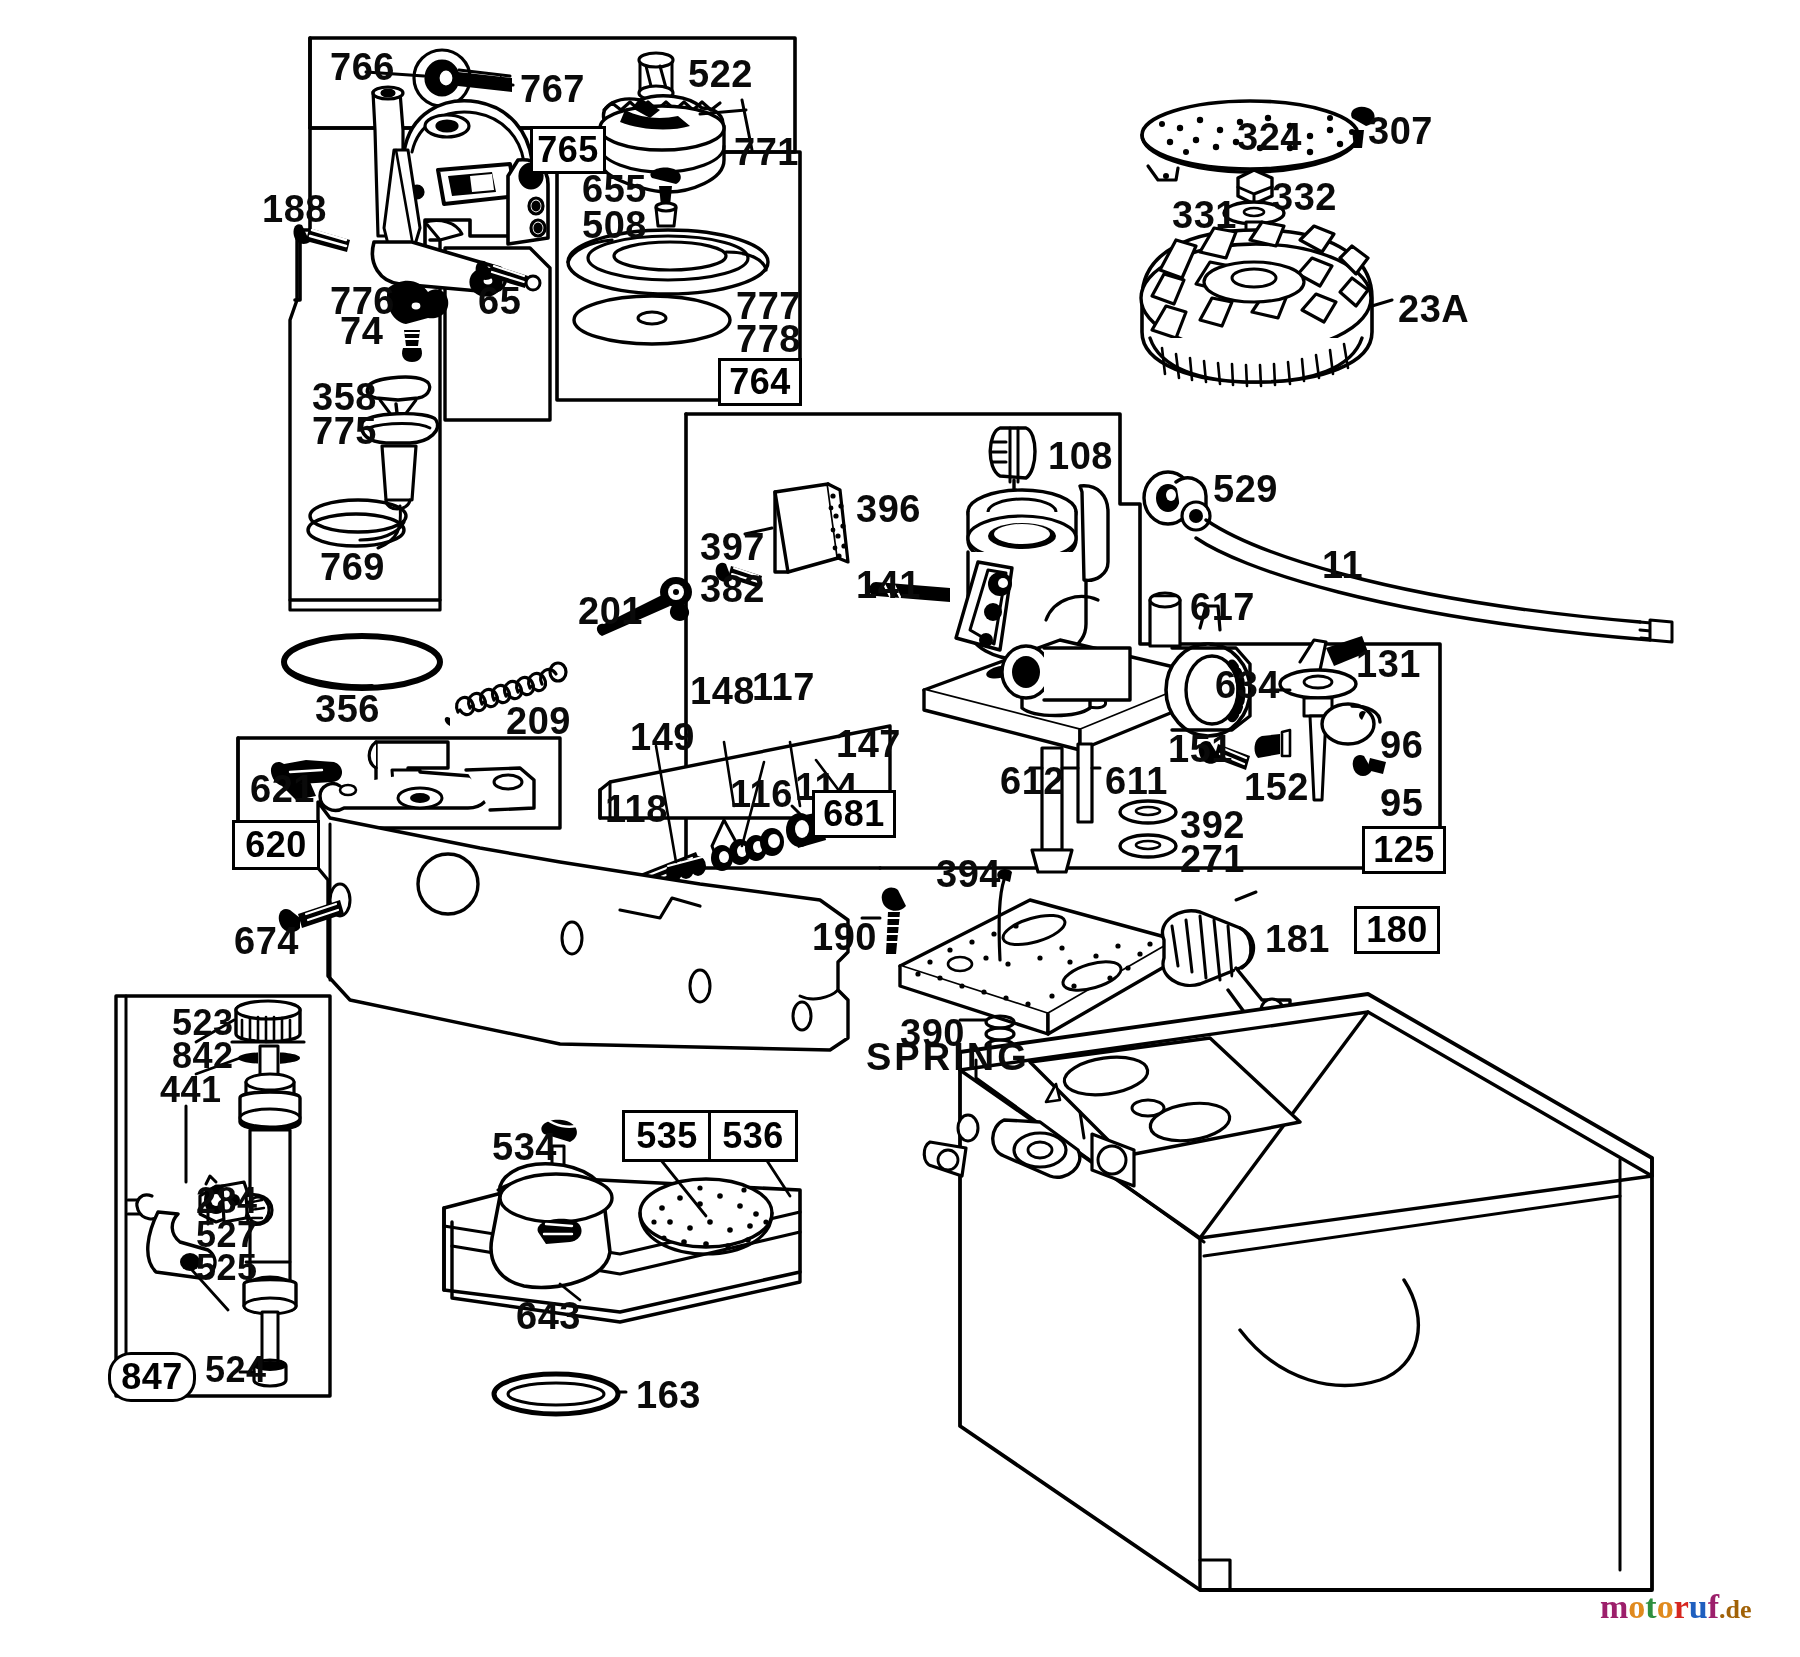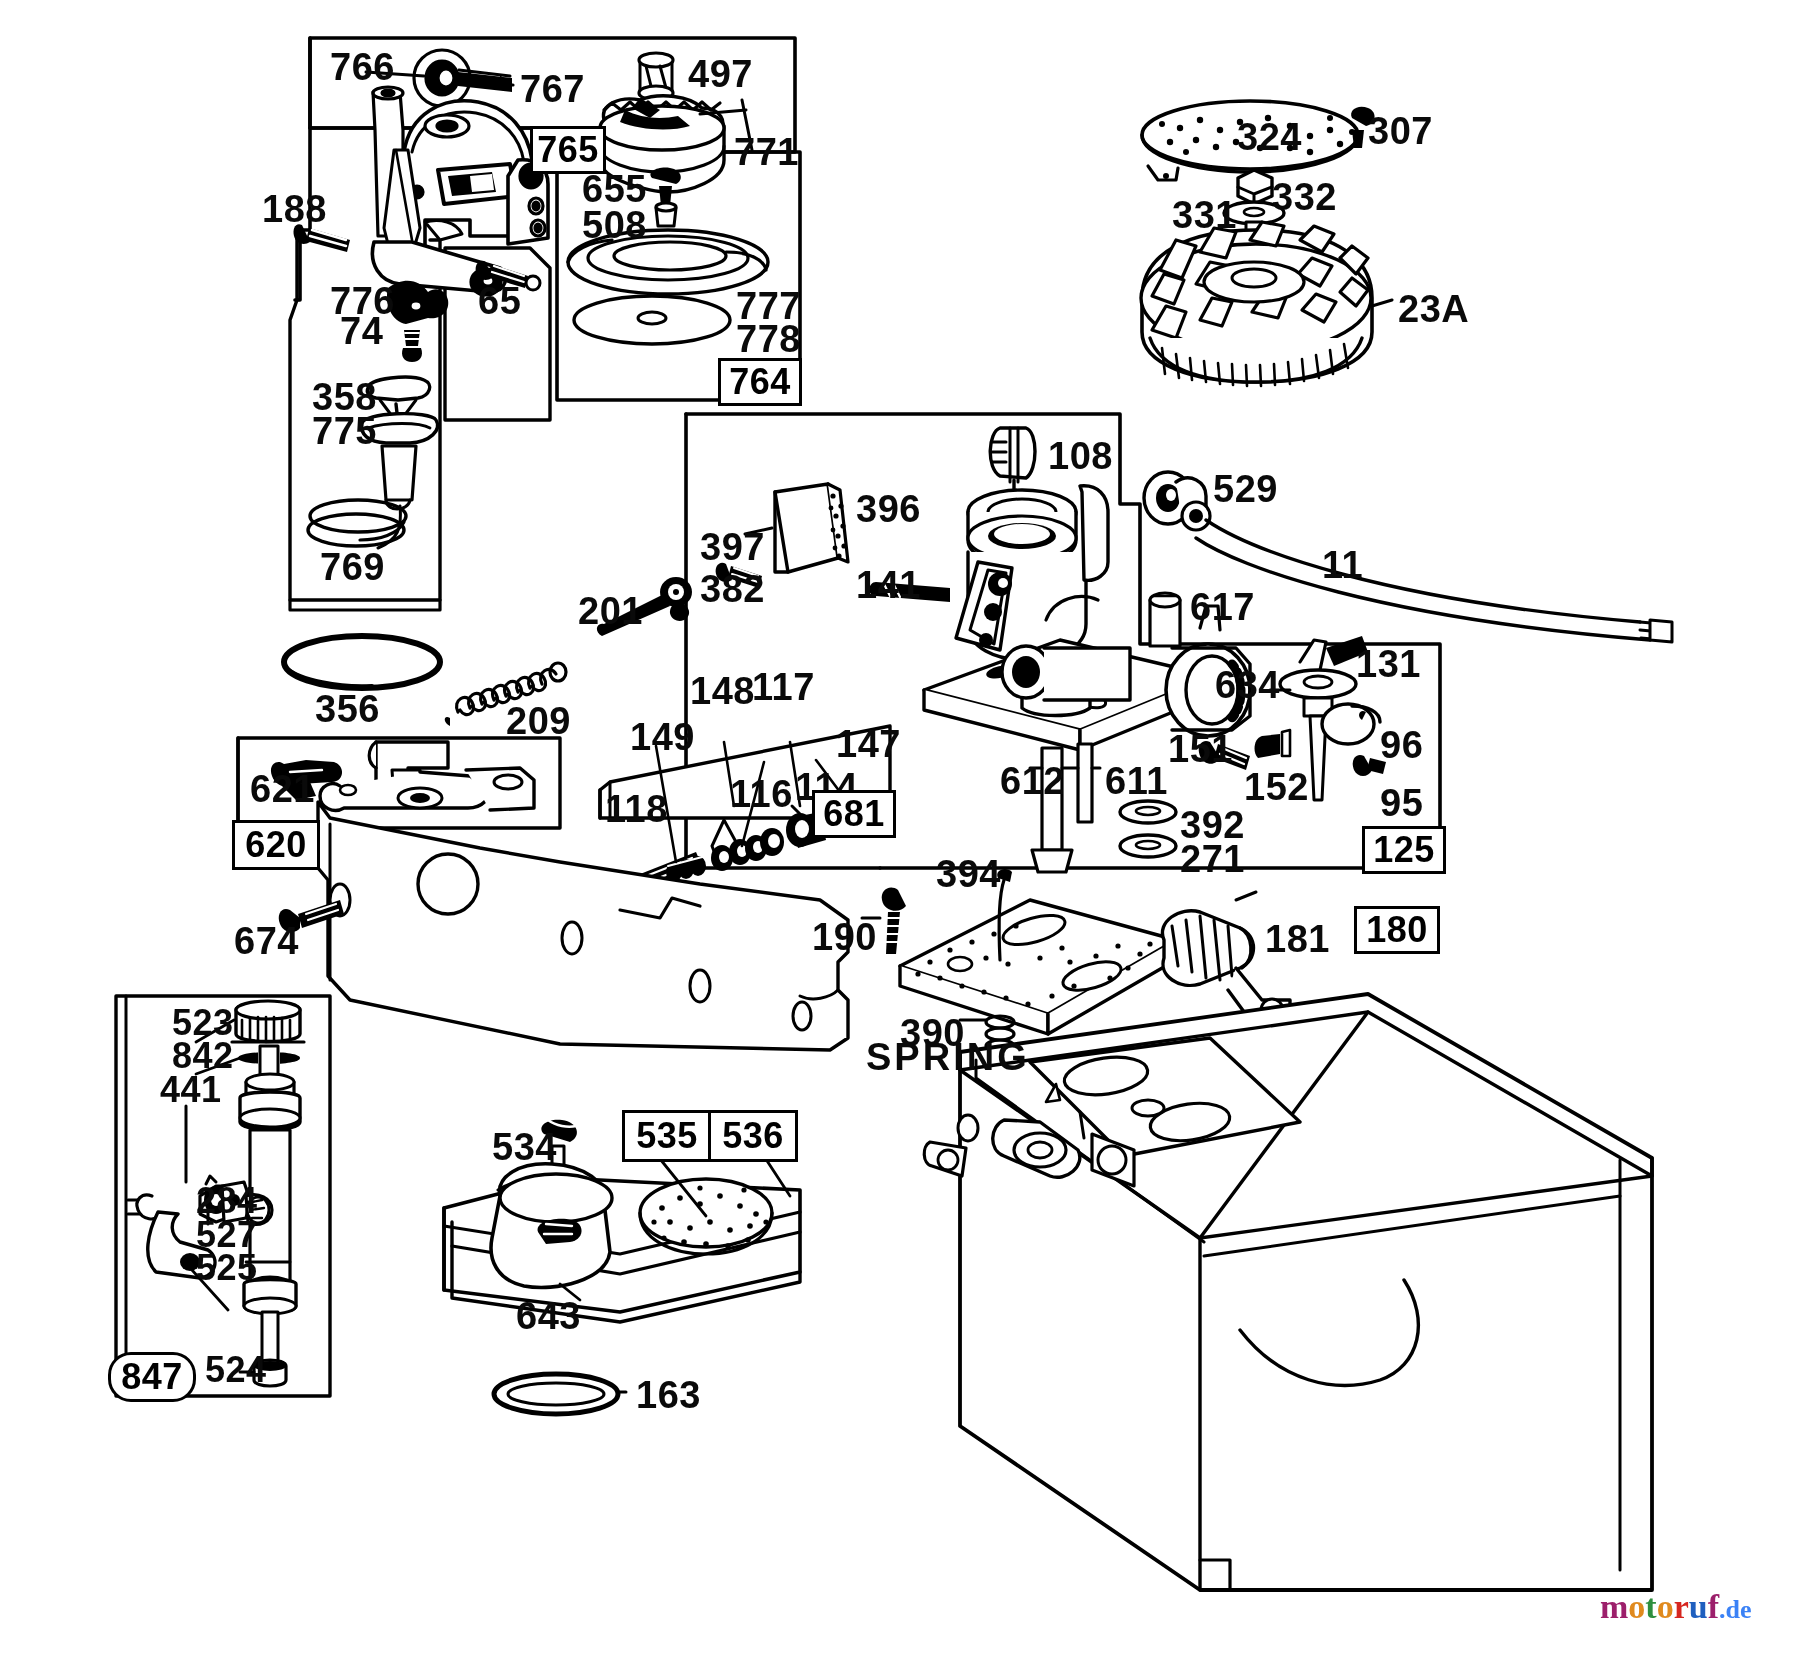--- a/index.html
+++ b/index.html
@@ -39,21 +39,21 @@
     font-size:34px;
     font-weight:700;
     letter-spacing:0px;
   }
   .wm .m{color:#9c1f6b;}
   .wm .o{color:#e08a1e;}
   .wm .t{color:#2f8f3f;}
   .wm .r{color:#d6261f;}
   .wm .u{color:#1f5fbf;}
   .wm .f{color:#9c1f6b;}
-  .wm .de{color:#3b82f6;font-size:26px;}
+  .wm .de{color:#a16207;font-size:26px;}
 </style>
 </head>
 <body>
 
 <div id="sheet">
 
 <svg width="1800" height="1657" viewBox="0 0 1800 1657">
   <g fill="none" stroke="#000" stroke-width="3.2" stroke-linejoin="round" stroke-linecap="round">
 
     <path d="M310 38 L795 38 L795 152 L600 152 L600 128 L310 128 Z" stroke-width="3.6"></path>
@@ -661,21 +661,21 @@
 
   </g>
 </svg>
 
 <div class="lbl s38" style="left:330px;top:48px;">766</div>
 <div class="lbl s38" style="left:520px;top:70px;">767</div>
 <div class="lbl s38" style="left:262px;top:190px;">188</div>
 <div class="lbl s38" style="left:330px;top:282px;">776</div>
 <div class="lbl s38" style="left:340px;top:312px;">74</div>
 <div class="lbl s38" style="left:478px;top:282px;">65</div>
-<div class="lbl s38" style="left:688px;top:55px;">497</div>
+<div class="lbl s38" style="left:688px;top:55px;">522</div>
 <div class="lbl s38" style="left:734px;top:133px;">771</div>
 <div class="lbl s38" style="left:582px;top:170px;">655</div>
 <div class="lbl s38" style="left:582px;top:206px;">508</div>
 <div class="lbl s38" style="left:736px;top:287px;">777</div>
 <div class="lbl s38" style="left:736px;top:320px;">778</div>
 <div class="lbl s38" style="left:312px;top:378px;">358</div>
 <div class="lbl s38" style="left:312px;top:412px;">775</div>
 <div class="lbl s38" style="left:320px;top:548px;">769</div>
 
 <div class="lbl s38" style="left:1237px;top:118px;">324</div>

